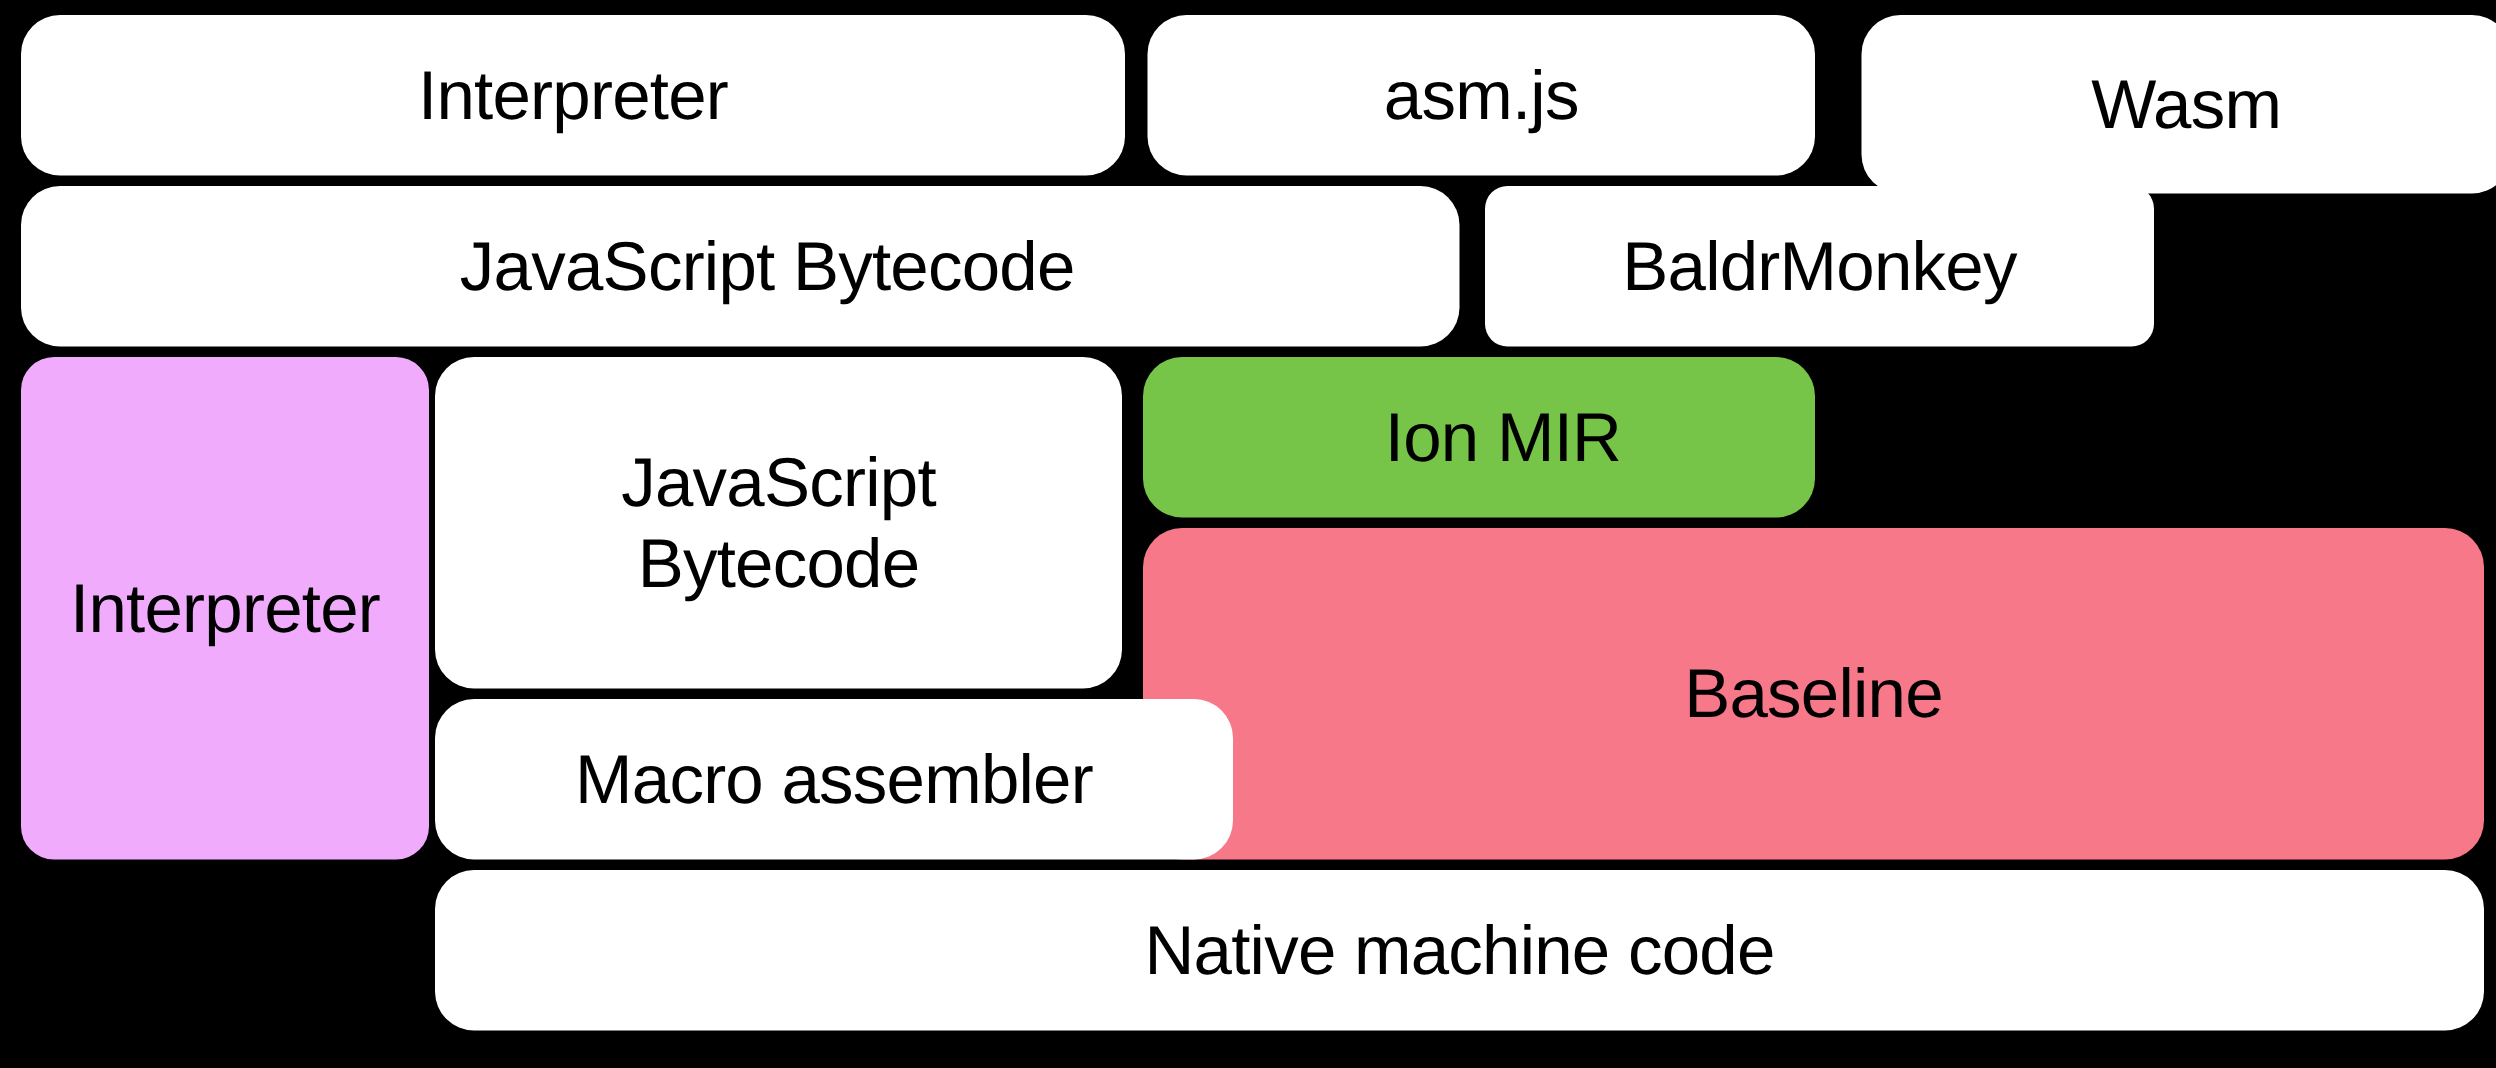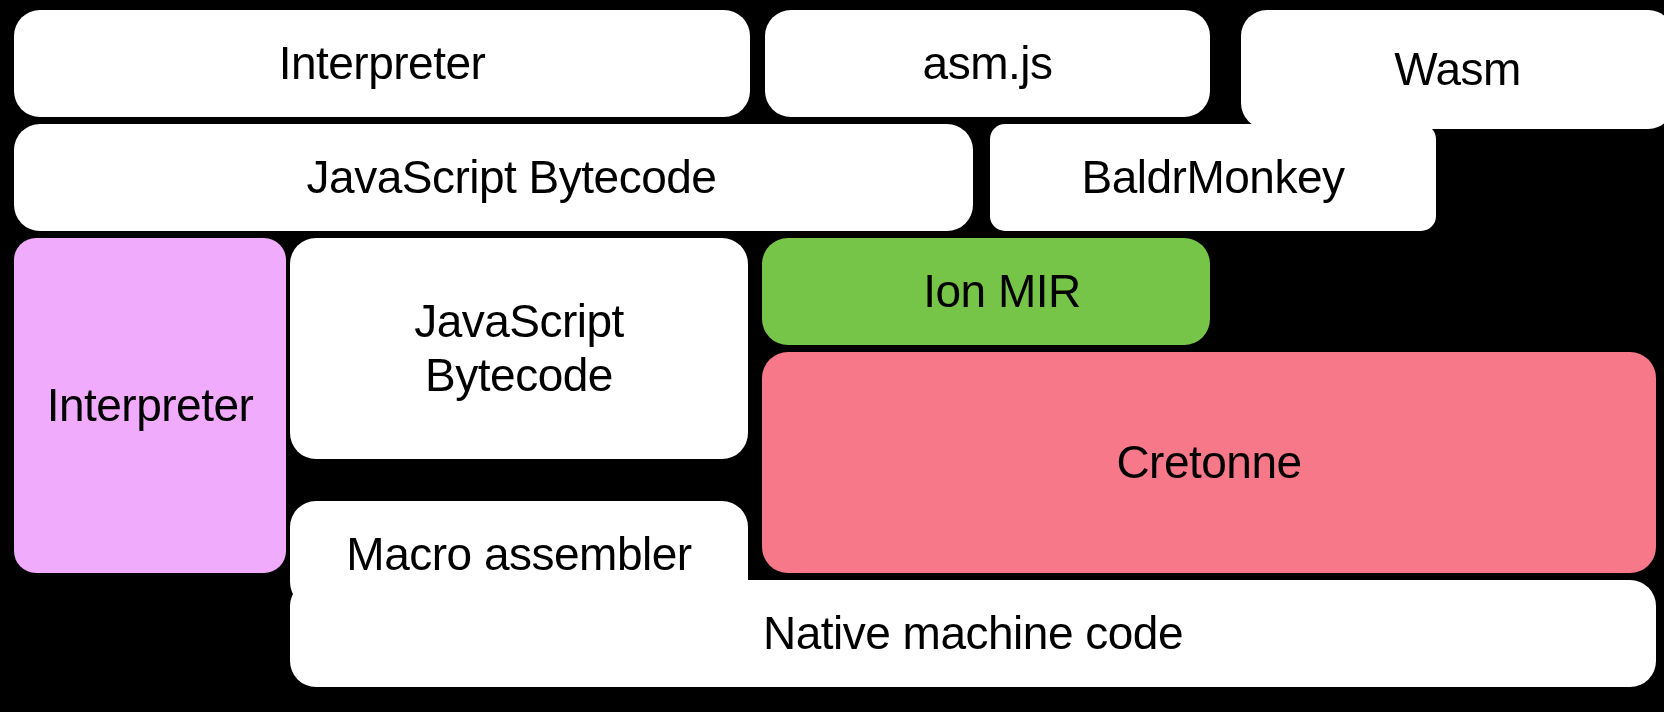--- a/index.html
+++ b/index.html
@@ -35,21 +35,21 @@
   .b-javascript          { left: 14px;   top: 10px;  width: 736px;  height: 107px; }
   .b-asmjs               { left: 765px;  top: 10px;  width: 445px;  height: 107px; }
   .b-wasm                { left: 1223px; top: 10px;  width: 433px;  height: 119px; margin-left: 18px; }
   .b-js-bytecode         { left: 14px;   top: 124px; width: 959px;  height: 107px; padding-left: 36px; }
   .b-baldrmonkey         { left: 990px;  top: 124px; width: 446px;  height: 107px; border-radius: 15px; }
   .b-interpreter         { left: 14px;   top: 238px; width: 272px;  height: 335px; }
   .b-js-baseline         { left: 290px;  top: 238px; width: 458px;  height: 221px; }
   .b-js-baseline .label  { max-width: 300px; } 
   .b-ion-mir             { left: 762px;  top: 238px; width: 448px;  height: 107px; }
   .b-cretonne            { left: 762px;  top: 352px; width: 894px;  height: 221px; }
-  .b-macro-assembler     { left: 290px;  top: 466px; width: 458px;  height: 107px; margin-top: 35px; }
+  .b-macro-assembler     { left: 290px;  top: 466px; width: 532px;  height: 107px; }
   .b-native-machine-code { left: 290px;  top: 580px; width: 1366px; height: 107px; }
 </style>
 </head>
 <body>
 
 <div class="stage">
 
   <div class="box b-javascript" style="background: rgb(255, 255, 255);">
     <span class="label">Interpreter</span>
   </div>
@@ -76,21 +76,21 @@
 
   <div class="box b-js-baseline" style="background: rgb(255, 255, 255);">
     <span class="label">JavaScript Bytecode</span>
   </div>
 
   <div class="box b-ion-mir" style="background: rgb(118, 197, 72); padding-left: 32px;">
     <span class="label">Ion MIR</span>
   </div>
 
   <div class="box b-cretonne" style="background: rgb(246, 120, 137);">
-    <span class="label">Cretonne</span>
+    <span class="label">Baseline</span>
   </div>
 
   <div class="box b-macro-assembler" style="background: rgb(255, 255, 255);">
     <span class="label">Macro assembler</span>
   </div>
 
   <div class="box b-native-machine-code" style="background: rgb(255, 255, 255);">
     <span class="label">Native machine code</span>
   </div>
 

